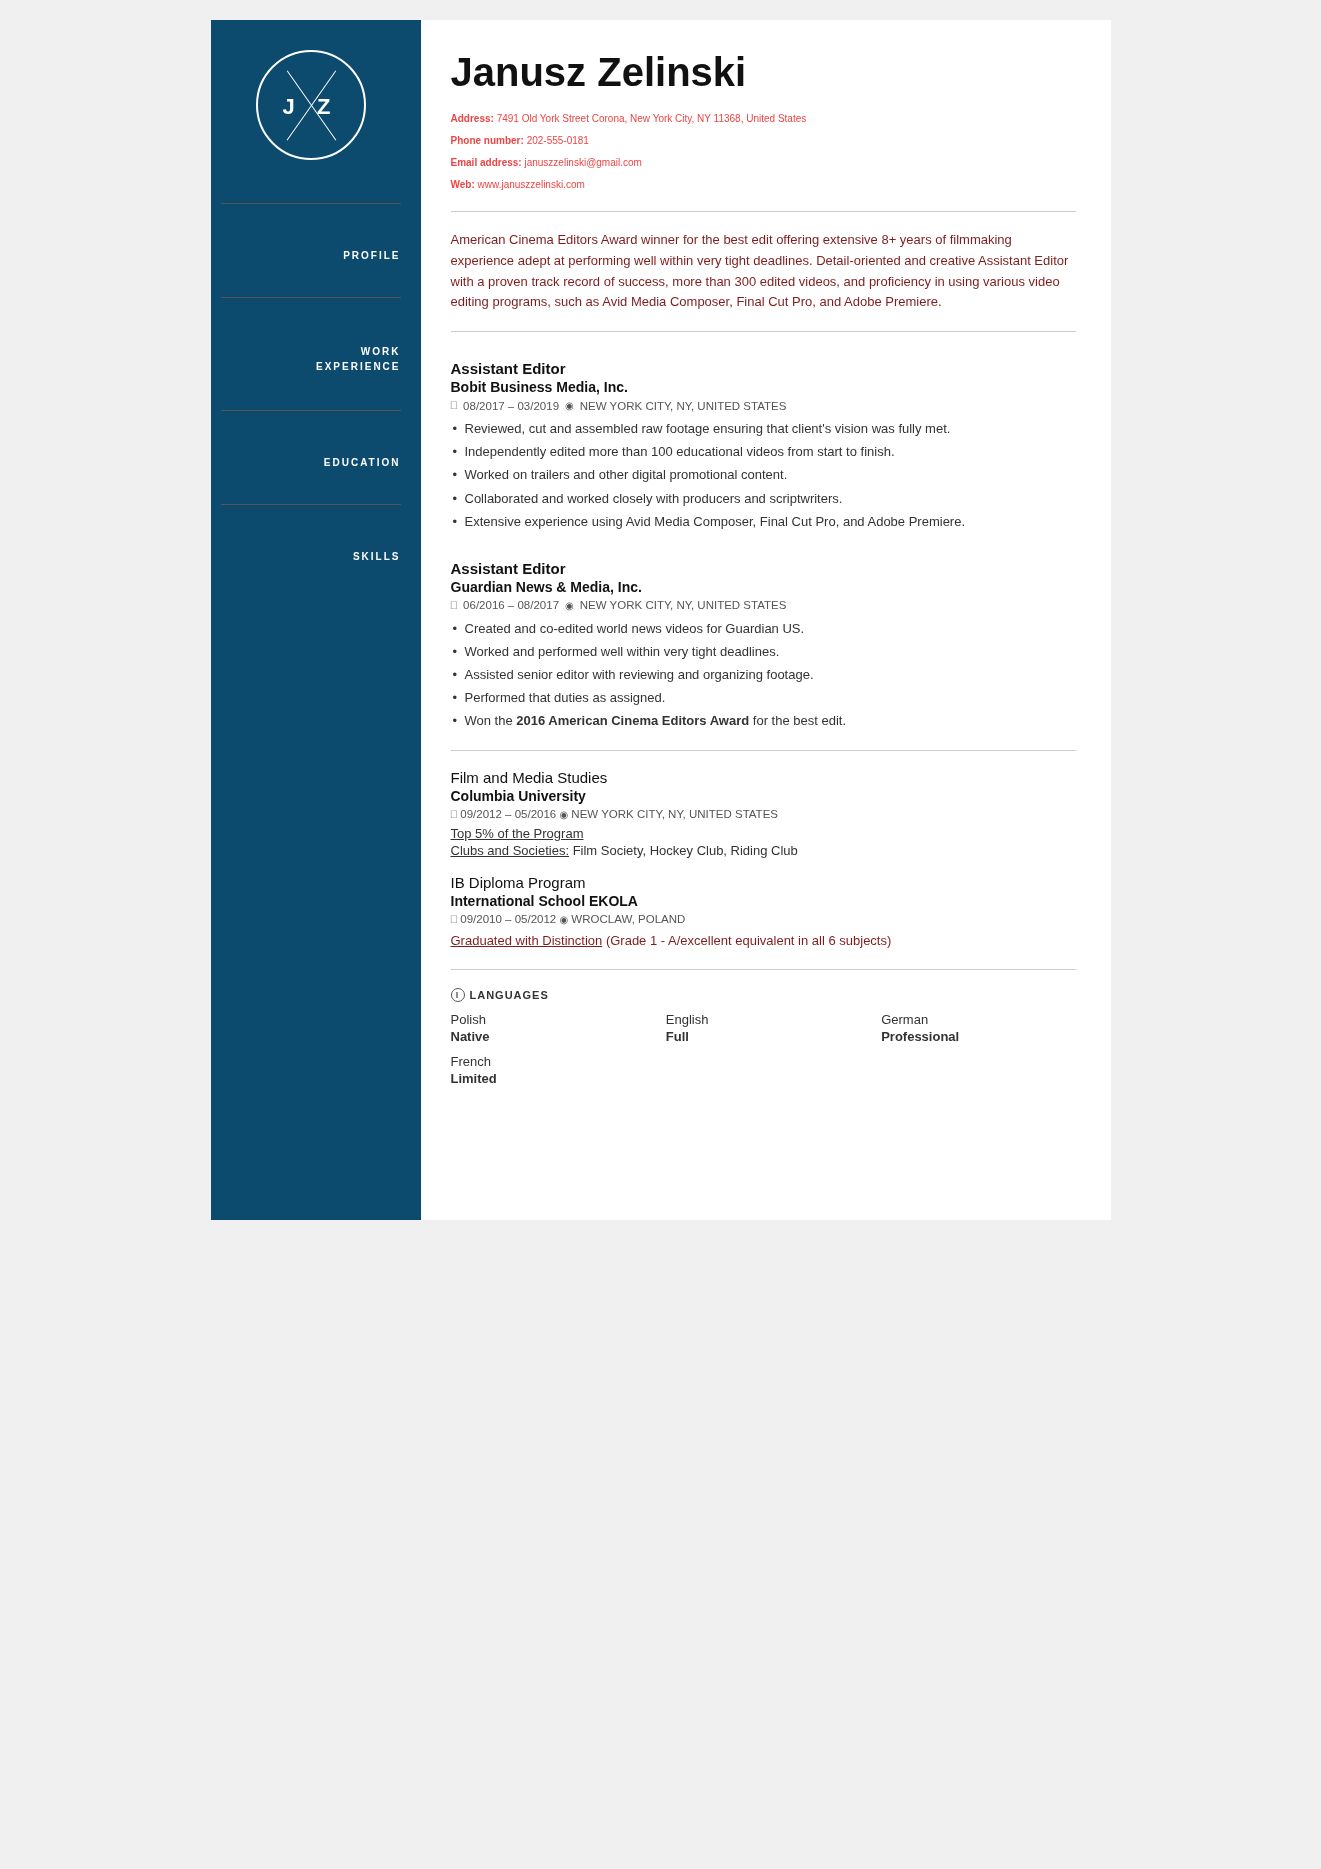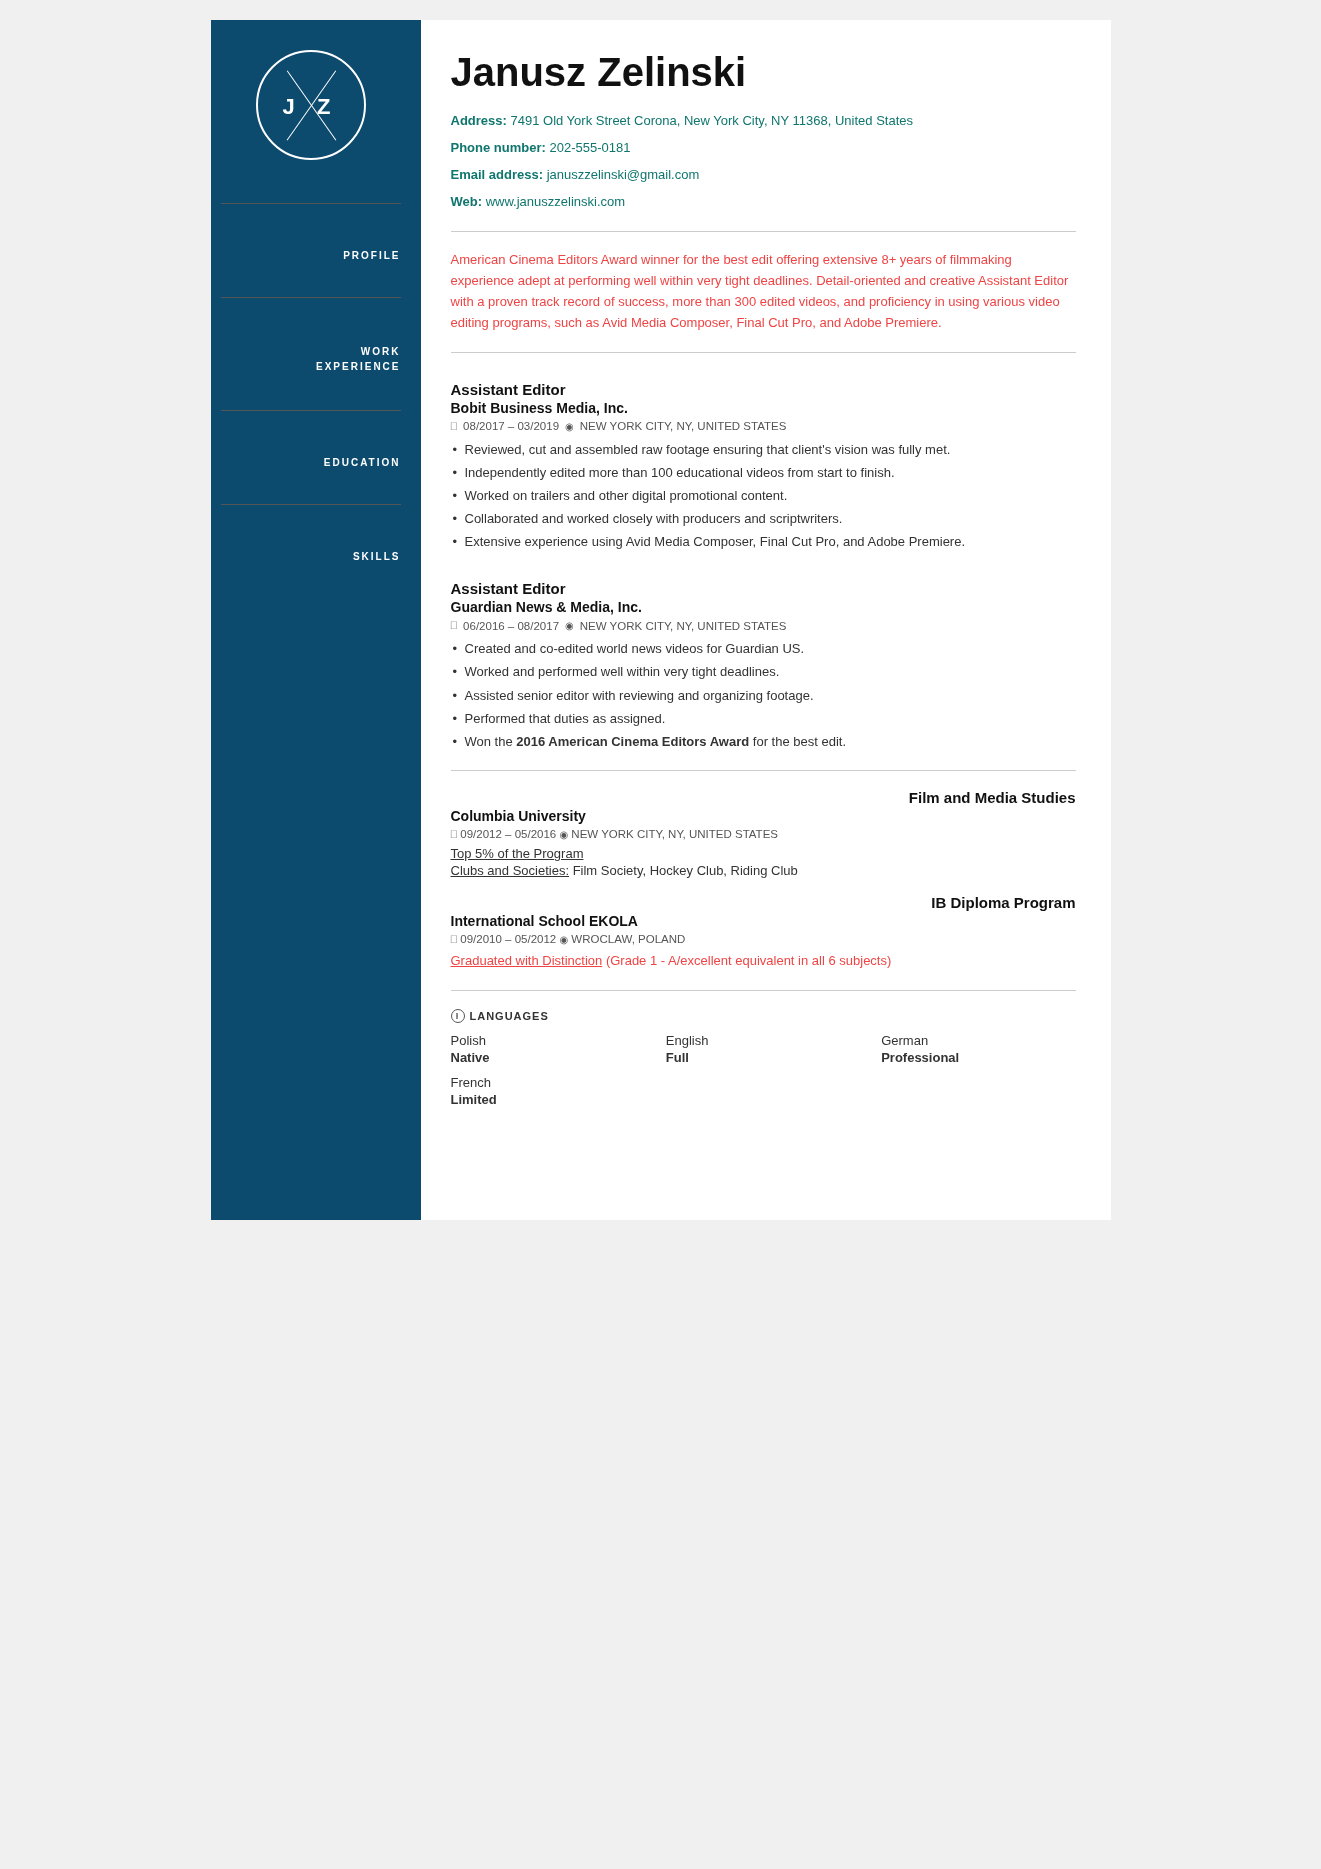--- a/index.html
+++ b/index.html
@@ -91,37 +91,37 @@
       padding: 30px 35px 30px 30px;
     }
     .name-title {
       font-size: 40px;
       font-weight: 900;
       color: #111;
       margin-bottom: 15px;
       font-family: Arial, sans-serif;
     }
     .contact-info {
-      font-size: 13px;
-      color: #0f766e;
+      font-size: 10px;
+      color: #ef4444;
       line-height: 1.7;
       margin-bottom: 5px;
     }
     .contact-info strong {
       font-weight: bold;
     }
     .content-divider {
       width: 100%;
       height: 1px;
       background: #ccc;
       margin: 18px 0;
     }
     .section-content {
       font-size: 13px;
-      color: #ef4444;
+      color: #7f1d1d;
       line-height: 1.6;
     }
     .job-title {
       font-size: 15px;
       font-weight: bold;
       color: #111;
       margin-top: 28px;
       margin-bottom: 2px;
     }
     .job-company {
@@ -151,25 +151,24 @@
       margin-bottom: 3px;
     }
     .job-bullets li::before {
       content: '•';
       position: absolute;
       left: 2px;
       color: #333;
     }
     .edu-title {
       font-size: 15px;
-      font-weight: bold;
+      font-weight: normal;
       color: #111;
       margin-top: 16px;
       margin-bottom: 2px;
-      text-align: right;
     }
     .edu-school {
       font-size: 14px;
       font-weight: bold;
       color: #111;
       margin-bottom: 4px;
     }
     .edu-meta {
       font-size: 11.5px;
       color: #555;

